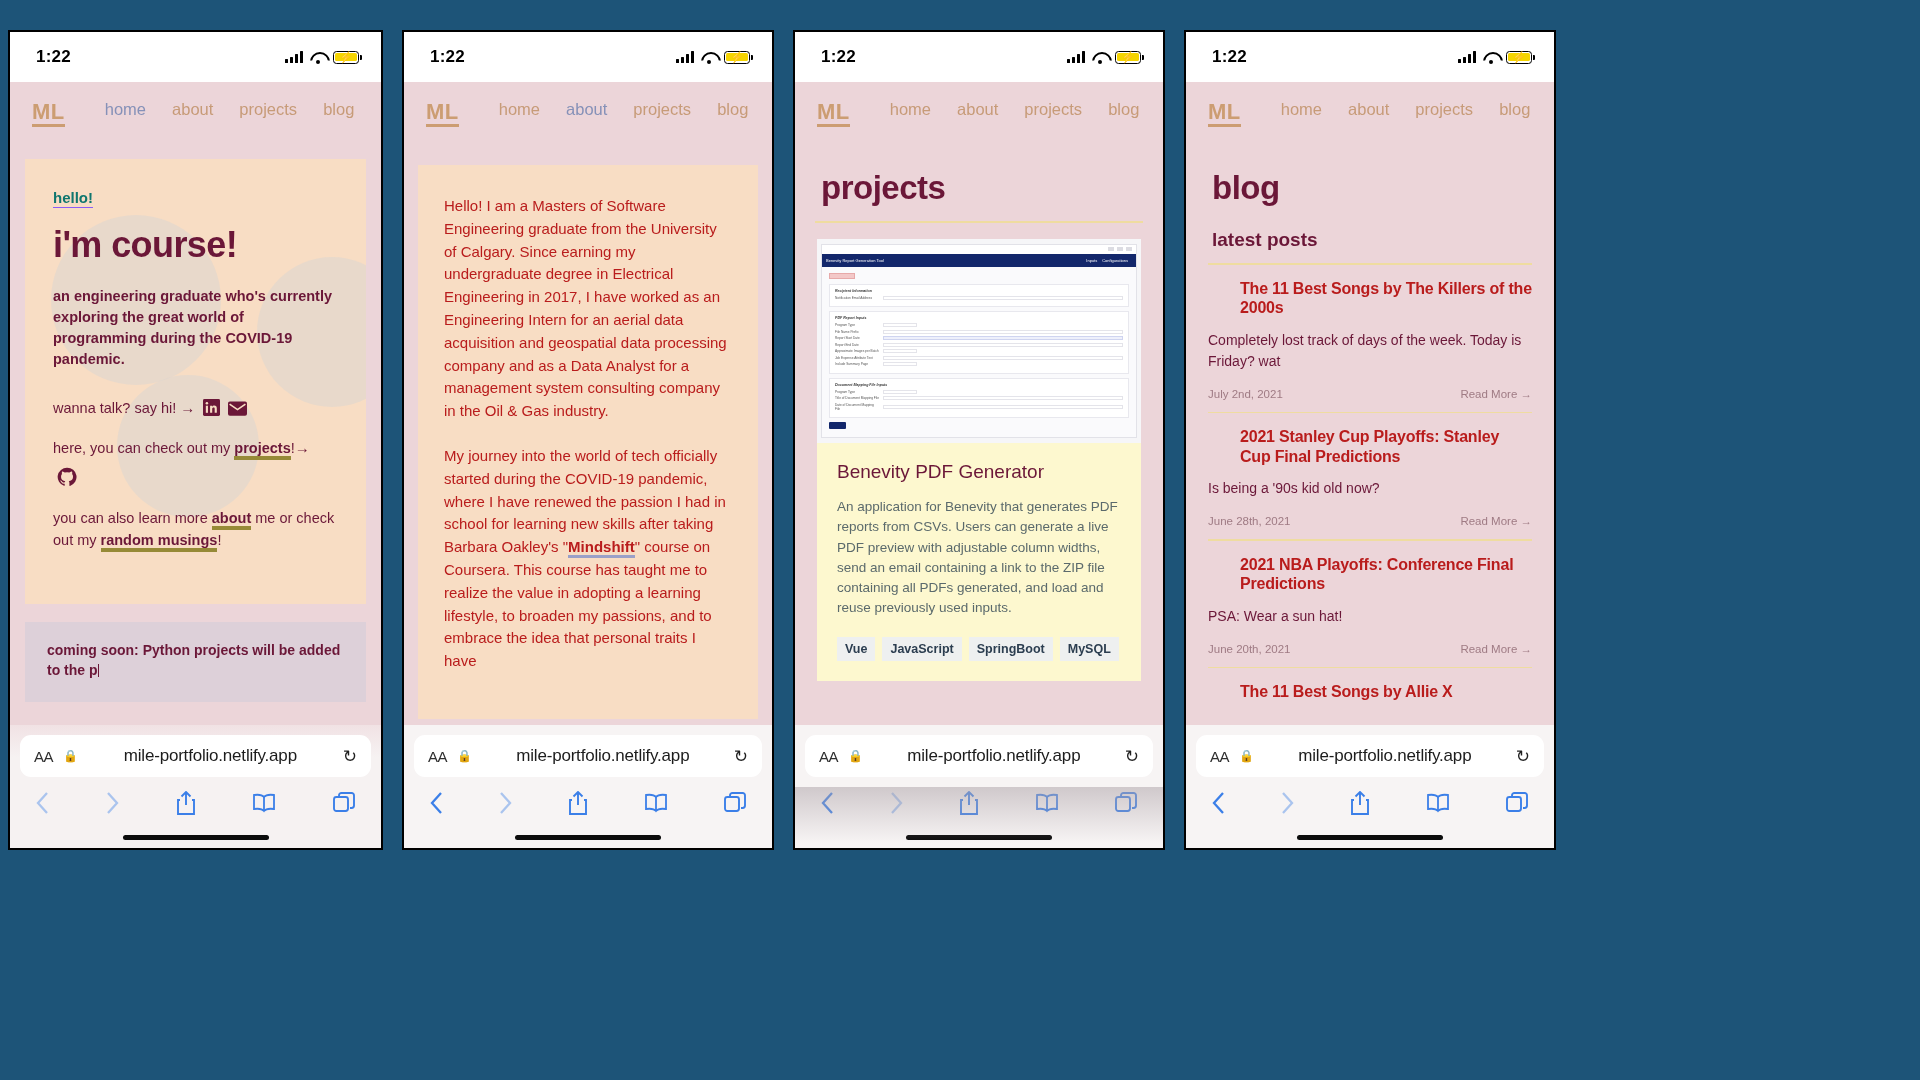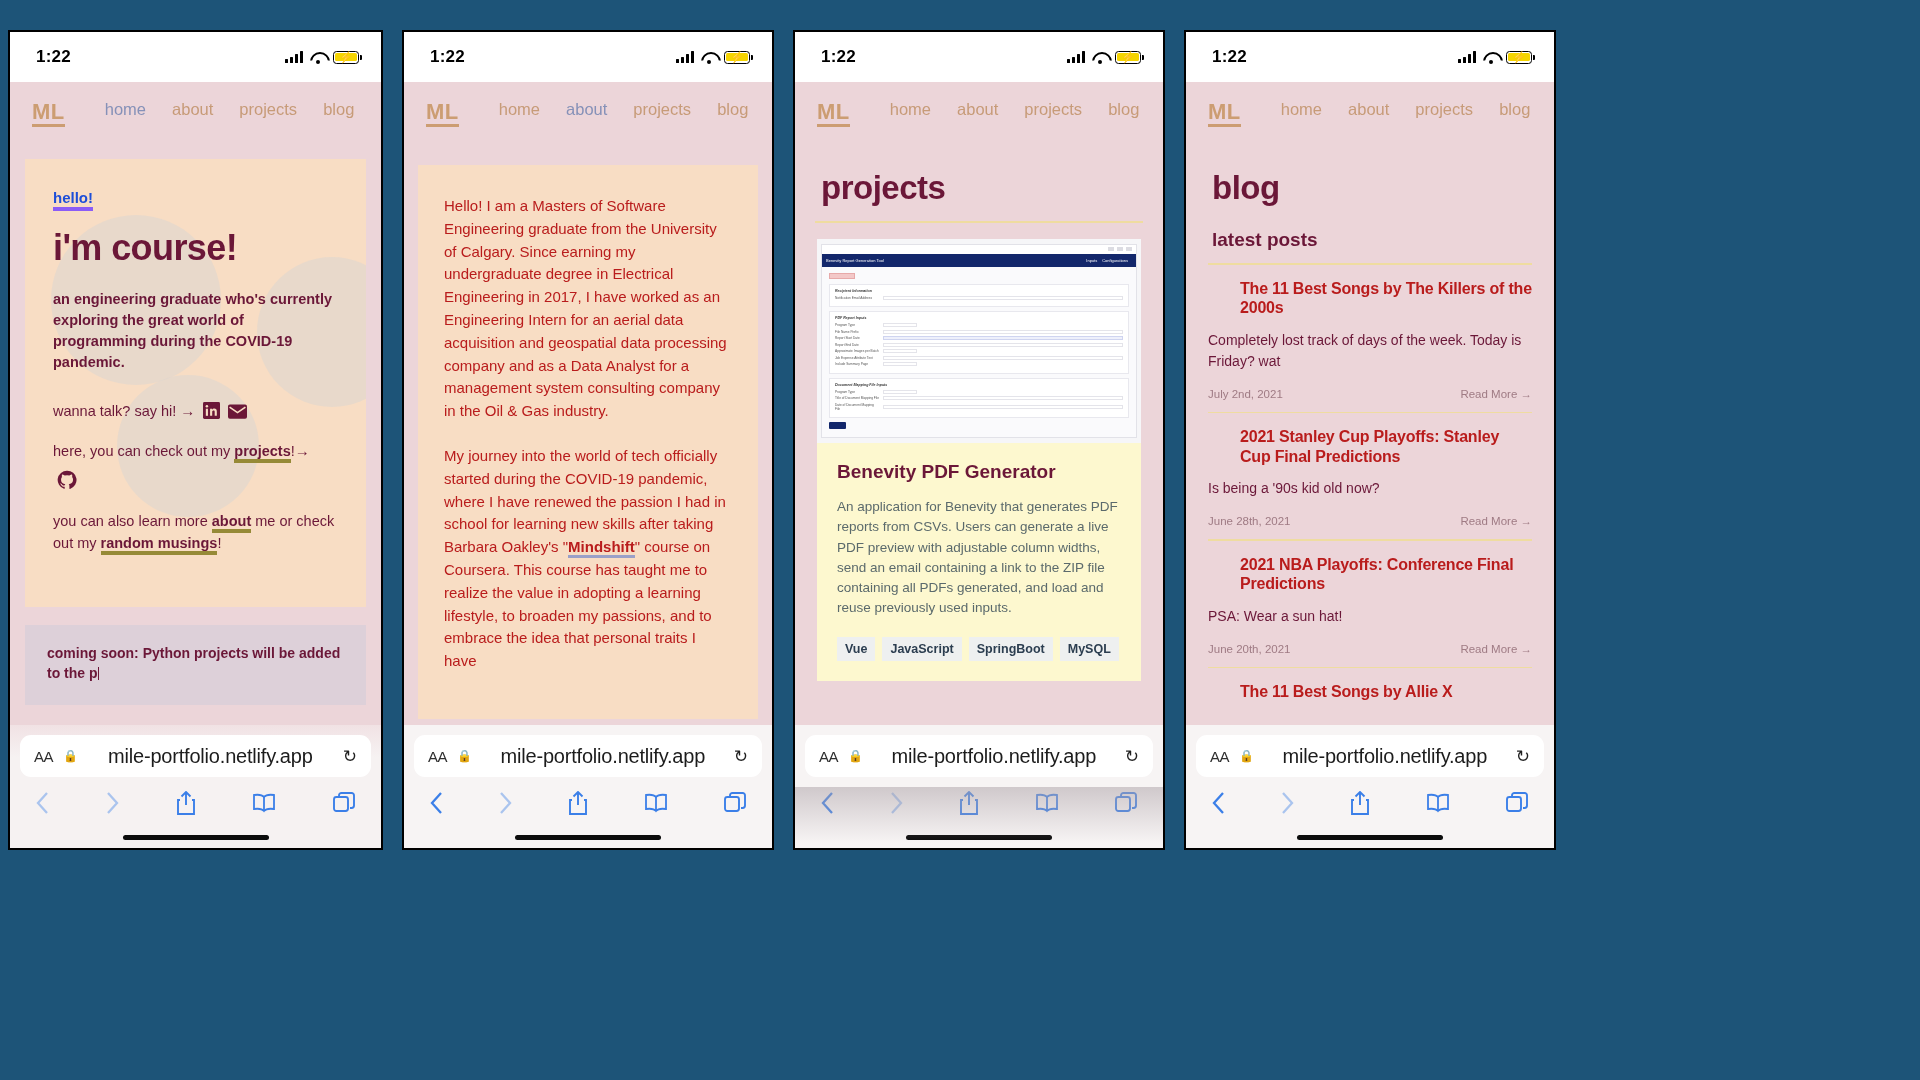--- a/index.html
+++ b/index.html
@@ -87,22 +87,22 @@
   .hero {
     position:relative; margin: 16px 15px 0 15px; background:#f8ddc4;
     padding: 30px 28px 36px 28px; overflow:hidden;
   }
   .blob { position:absolute; border-radius:50%; background:rgba(222,214,207,.62); }
   .b1 { width:170px; height:170px; left:26px;  top:56px; }
   .b2 { width:150px; height:150px; left:232px; top:98px; }
   .b3 { width:142px; height:142px; left:92px;  top:216px; }
   .hero-inner { position:relative; z-index:2; }
   .hello {
-    display:inline-block; font-size:15px; font-weight:700; color:#1d4ed8;
-    border-bottom:4px solid #8b5cf6; padding-bottom:1px; margin-bottom:16px;
+    display:inline-block; font-size:15px; font-weight:700; color:#0f766e;
+    border-bottom:1px solid #8b5cf6; padding-bottom:1px; margin-bottom:16px;
   }
   .h1 { font-size:36px; font-weight:700; color:#6b1738; letter-spacing:-.6px; margin-bottom:20px; }
   .lede { font-size:14.5px; font-weight:700; color:#6b1738; line-height:1.45; margin-bottom:26px; }
   .line { font-size:14.5px; color:#6b1738; line-height:1.55; margin-bottom:16px; }
   .line .ul { font-weight:700; border-bottom:4px solid #968a37; }
   .ico { display:inline-block; vertical-align:-3px; margin-left:4px; }
   .ico svg { display:block; }
   .arrow { font-size:15px; color:#6b1738; }
   .soon {
     margin: 18px 15px 0 15px; background:#ddd0d9; padding:18px 22px 22px 22px;
@@ -139,21 +139,21 @@
   .shot-alert { width:26px; height:6px; background:#f3c8c8; border:1px solid #e7a9a9; margin-bottom:5px; }
   .shot-sec { background:#fff; border:1px solid #e8e8ee; padding:4px 5px; margin-bottom:4px; }
   .shot-lab { font-size:3.6px; font-weight:700; color:#333; margin-bottom:3px; display:block; }
   .shot-row { display:flex; align-items:center; gap:4px; margin-bottom:2.5px; }
   .shot-row em { font-size:3.2px; color:#555; font-style:normal; width:44px; }
   .shot-row u { display:block; height:4px; background:#fff; border:1px solid #e4e4ea; flex:1; text-decoration:none; }
   .shot-row u.sel { background:#eef0fb; border-color:#cfd4f0; }
   .shot-row u.small { flex:0 0 34px; }
   .shot-btn { width:17px; height:7px; background:#13276b; border-radius:1px; }
   .cbody { padding: 18px 20px 20px 20px; }
-  .cbody h2 { font-size:19px; font-weight:700; color:#6b1738; margin-bottom:14px; }
+  .cbody h2 { font-size:19px; font-weight:400; color:#6b1738; margin-bottom:14px; }
   .cbody p { font-size:13.5px; color:#5b6a6c; line-height:1.5; }
   .tags { display:flex; gap:7px; margin-top:18px; overflow:hidden; }
   .tag { background:#eef0f0; color:#2c3e50; font-size:12.5px; font-weight:700; padding:5px 8px; white-space:nowrap; }
 
   
   .btitle {
     position:relative; display:inline-block; margin: 26px 0 0 26px;
     font-size:33px; font-weight:700; color:#6b1738; letter-spacing:-.5px;
   }
   .btitle::after {
@@ -171,21 +171,21 @@
 
   
   .chrome { flex:0 0 auto; background:#f7f4f4; }
   .chrome.fade1 { background: linear-gradient(to bottom,#f1e2e4 0%, #f6f2f2 26%, #f6f2f2 100%); }
   .urlbar {
     margin: 10px 10px 0 10px; height:42px; background:#fff; border-radius:11px;
     display:flex; align-items:center; padding: 0 14px; gap:10px;
   }
   .aa { font-size:15px; color:#2e2e2e; font-weight:500; letter-spacing:-.5px; }
   .lock { color:#555; font-size:12px; }
-  .url { flex:1; text-align:center; font-size:20px; color:#1c1c1c; letter-spacing:-.2px; }
+  .url { flex:1; text-align:center; font-size:17px; color:#1c1c1c; letter-spacing:-.2px; }
   .reload { font-size:17px; color:#1f1f1f; }
   .toolbar { display:flex; align-items:center; justify-content:space-between; padding: 14px 26px 6px 26px; }
   .tb { color:#3b7fe8; }
   .tb.dim { color:#aac4ee; }
   .homebar { display:flex; justify-content:center; padding: 10px 0 8px 0; }
   .homebar i { display:block; width:146px; height:5px; background:#0c0c0c; border-radius:3px; }
   .chrome.blurred { position:relative; }
   .chrome.blurred::before {
     content:""; position:absolute; left:0; right:0; top:62px; height:56px;
     background: linear-gradient(to bottom, rgba(175,165,170,.55), rgba(236,232,232,0));

